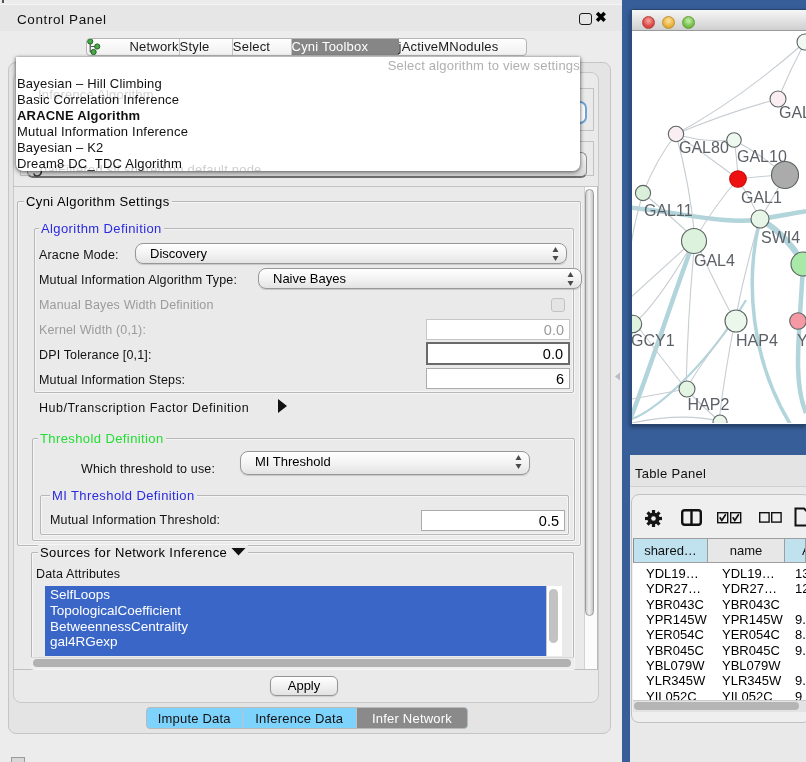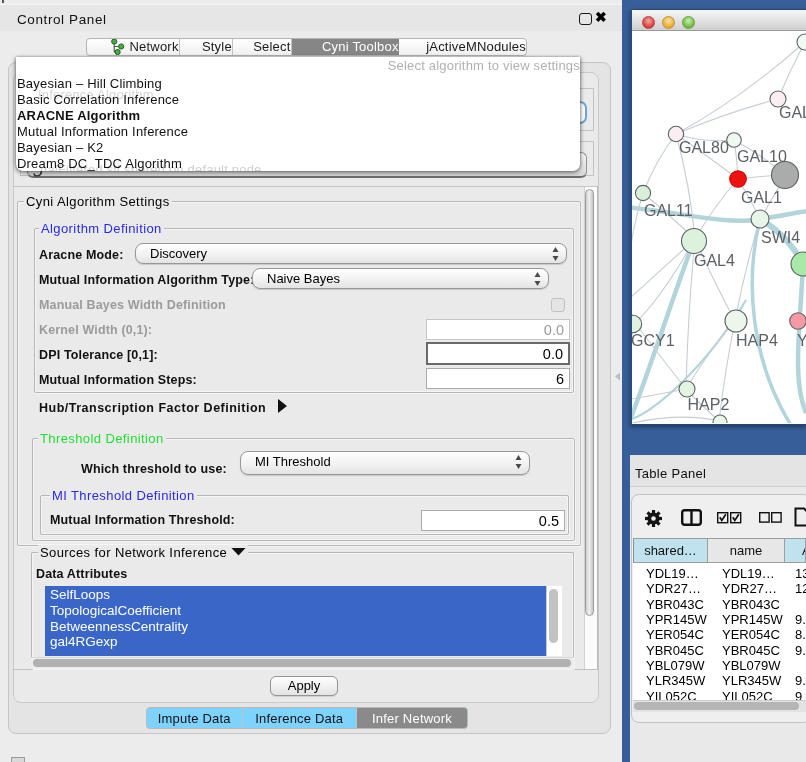--- a/index.html
+++ b/index.html
@@ -8,21 +8,21 @@
 
 #titlebar{left:0;top:4px;width:622px;height:27px;background:#e6e6e6;border-top:1px solid #f4f4f4}
 #titlebar .t{position:absolute;left:17px;top:7px;font-size:13.5px;letter-spacing:.6px;color:#111}
 #btnFloat{left:579px;top:13px;width:13px;height:12px;border:1.7px solid #1a1a1a;border-radius:3px}
 #btnClose{left:595px;top:9px;font-size:14px;font-weight:bold;color:#000}
 
 #tabstrip{left:86px;top:38px;width:441px;height:17.5px;
  border:1px solid #b5b5b5;border-radius:4px;display:flex;overflow:hidden;
  background:linear-gradient(#fefefe,#f0f0f0)}
 #tabstrip .tab{font-size:13px;letter-spacing:.2px;color:#1a1a1a;display:flex;align-items:center;line-height:14px;
- justify-content:flex-end;border-right:1px solid #c2c2c2;white-space:nowrap}
+ justify-content:space-between;border-right:1px solid #c2c2c2;white-space:nowrap}
 #tabstrip .tab.sel{background:#868686;color:#fff;border-right:none}
 
 #outer{left:8px;top:62px;width:603px;height:672px;border:1px solid #c5c5c5;border-radius:8px;background:#e4e4e4}
 #inner{left:13px;top:72px;width:586px;height:631px;border:1px solid #c9c9c9;border-radius:8px;background:#eaeaea}
 #spane{left:13px;top:186px;width:585px;height:484px;border-top:1px solid #c4c4c4;
  border-bottom:1px solid #c0c0c0;border-right:1px solid #b9b9b9}
 #vsb{left:584px;top:187px;width:13px;height:482px;background:#fbfbfb;border-left:1px solid #d2d2d2}
 #vsbthumb{left:585px;top:189px;width:9px;height:427px;border:1px solid #9d9d9d;border-radius:5px;
  background:linear-gradient(90deg,#cccccc,#f0f0f0 45%,#c6c6c6)}
 
@@ -34,21 +34,21 @@
 
 .group{border:1px solid #b7b7b7;border-radius:2px;box-shadow:inset 0 0 0 1px #f5f5f5,1px 1px 0 #f5f5f5}
 .gtitle{position:absolute;top:-8px;background:#eaeaea;padding:0 2px;font-size:13px;letter-spacing:.4px;line-height:15px;white-space:nowrap}
 #gCyni{left:17px;top:201px;width:564px;height:345px}
 #gAlgo{left:16px;top:26px;width:540px;height:165px}
 #gThresh{left:14px;top:236px;width:543px;height:103px}
 #gMI{left:7px;top:56px;width:529px;height:40px}
 #gSrc{left:31px;top:552px;width:543px;height:117px;border-bottom:none}
 .bl{color:#2a2ae0}
 .gr{color:#22dd33}
-.lbl{position:absolute;font-size:12.5px;letter-spacing:.15px;font-weight:bold;color:#111;white-space:nowrap}
+.lbl{position:absolute;font-size:12.5px;letter-spacing:.15px;font-weight:normal;color:#111;white-space:nowrap}
 .lbl.dis{color:#9b9b9b}
 
 .combo{position:absolute;height:21px;border:1px solid #979797;border-radius:8px;
  background:linear-gradient(#ffffff,#f2f2f2 55%,#e3e3e3);box-shadow:0 1px 1px rgba(0,0,0,.15)}
 .combo .cv{position:absolute;left:14px;top:2px;font-size:13px;color:#000}
 .combo .ar{position:absolute;right:7px;top:3px;width:7px;height:14px}
 .field{position:absolute;background:#fff;border:1px solid #ababab;font-size:14.5px;text-align:right;
  padding:2px 5px 0 0;color:#000}
 
 #dlist{left:45px;top:586px;width:501px;height:70px;background:#3a66c8;color:#fff;font-size:13.5px;
@@ -148,21 +148,21 @@
       <span class="gtitle bl" style="left:4px">Algorithm Definition</span>
       <span class="lbl" style="left:4px;top:19px">Aracne Mode:</span>
       <div class="combo" style="left:100px;top:14px;width:432px">
         <span class="cv">Discovery</span>
         <svg class="ar" viewBox="0 0 7 14">
             <path d="M3.5 0 L6.5 5 L0.5 5 Z" fill="#4a4a4a"></path>
             <path d="M3.5 14 L6.5 9 L0.5 9 Z" fill="#4a4a4a"></path>
           </svg>
       </div>
       <span class="lbl" style="left:4px;top:44px">Mutual Information Algorithm Type:</span>
-      <div class="combo" style="left:217px;top:39px;width:297px">
+      <div class="combo" style="left:223px;top:39px;width:324px">
         <span class="cv">Naive Bayes</span>
         <svg class="ar" viewBox="0 0 7 14">
             <path d="M3.5 0 L6.5 5 L0.5 5 Z" fill="#4a4a4a"></path>
             <path d="M3.5 14 L6.5 9 L0.5 9 Z" fill="#4a4a4a"></path>
           </svg>
       </div>
       <span class="lbl dis" style="left:4px;top:69px">Manual Bayes Width Definition</span>
       <div class="abs" style="left:516px;top:69px;width:14px;height:14px;background:#e4e4e4;border:1px solid #c2c2c2;border-radius:3px"></div>
       <span class="lbl dis" style="left:4px;top:94px">Kernel Width (0,1):</span>
       <div class="field" style="left:391px;top:90px;width:144px;height:21px;color:#9b9b9b;border-color:#c6c6c6">0.0</div>

